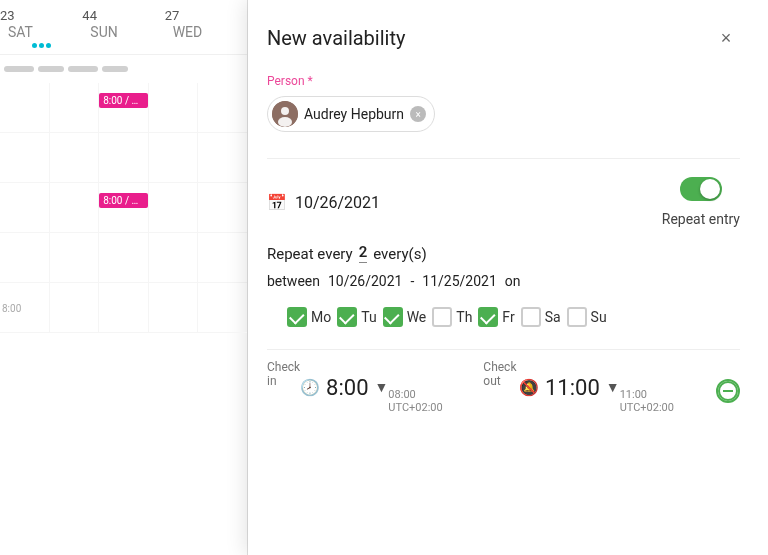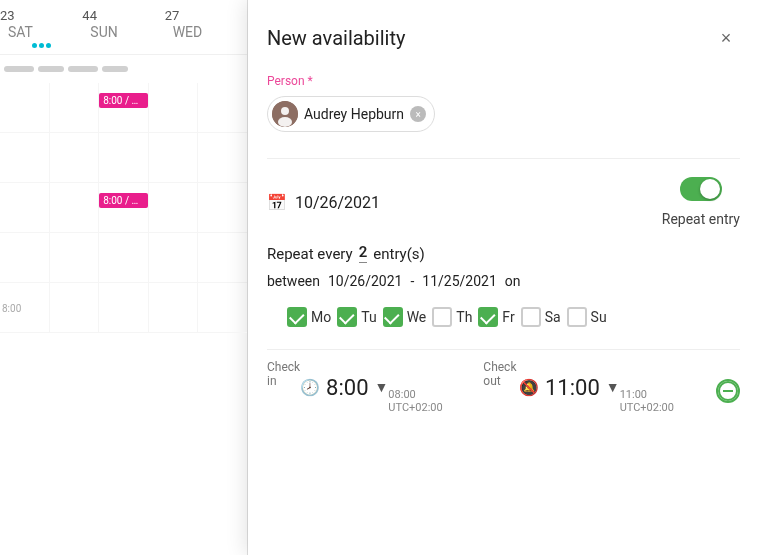--- a/index.html
+++ b/index.html
@@ -516,21 +516,21 @@
       <div class="toggle">
         <div class="toggle-knob"></div>
       </div>
       <span class="toggle-label">Repeat entry</span>
     </div>
   </div>
 
   <div class="repeat-every-row">
     <span>Repeat every</span>
     <span class="repeat-num">2</span>
-    <span>entry(s)</span>
+    <span>every(s)</span>
   </div>
 
   <div class="between-row">
     <span>between</span>
     <span class="date-range-val">10/26/2021</span>
     <span>-</span>
     <span class="date-range-val">11/25/2021</span>
     <span>on</span>
   </div>
 

